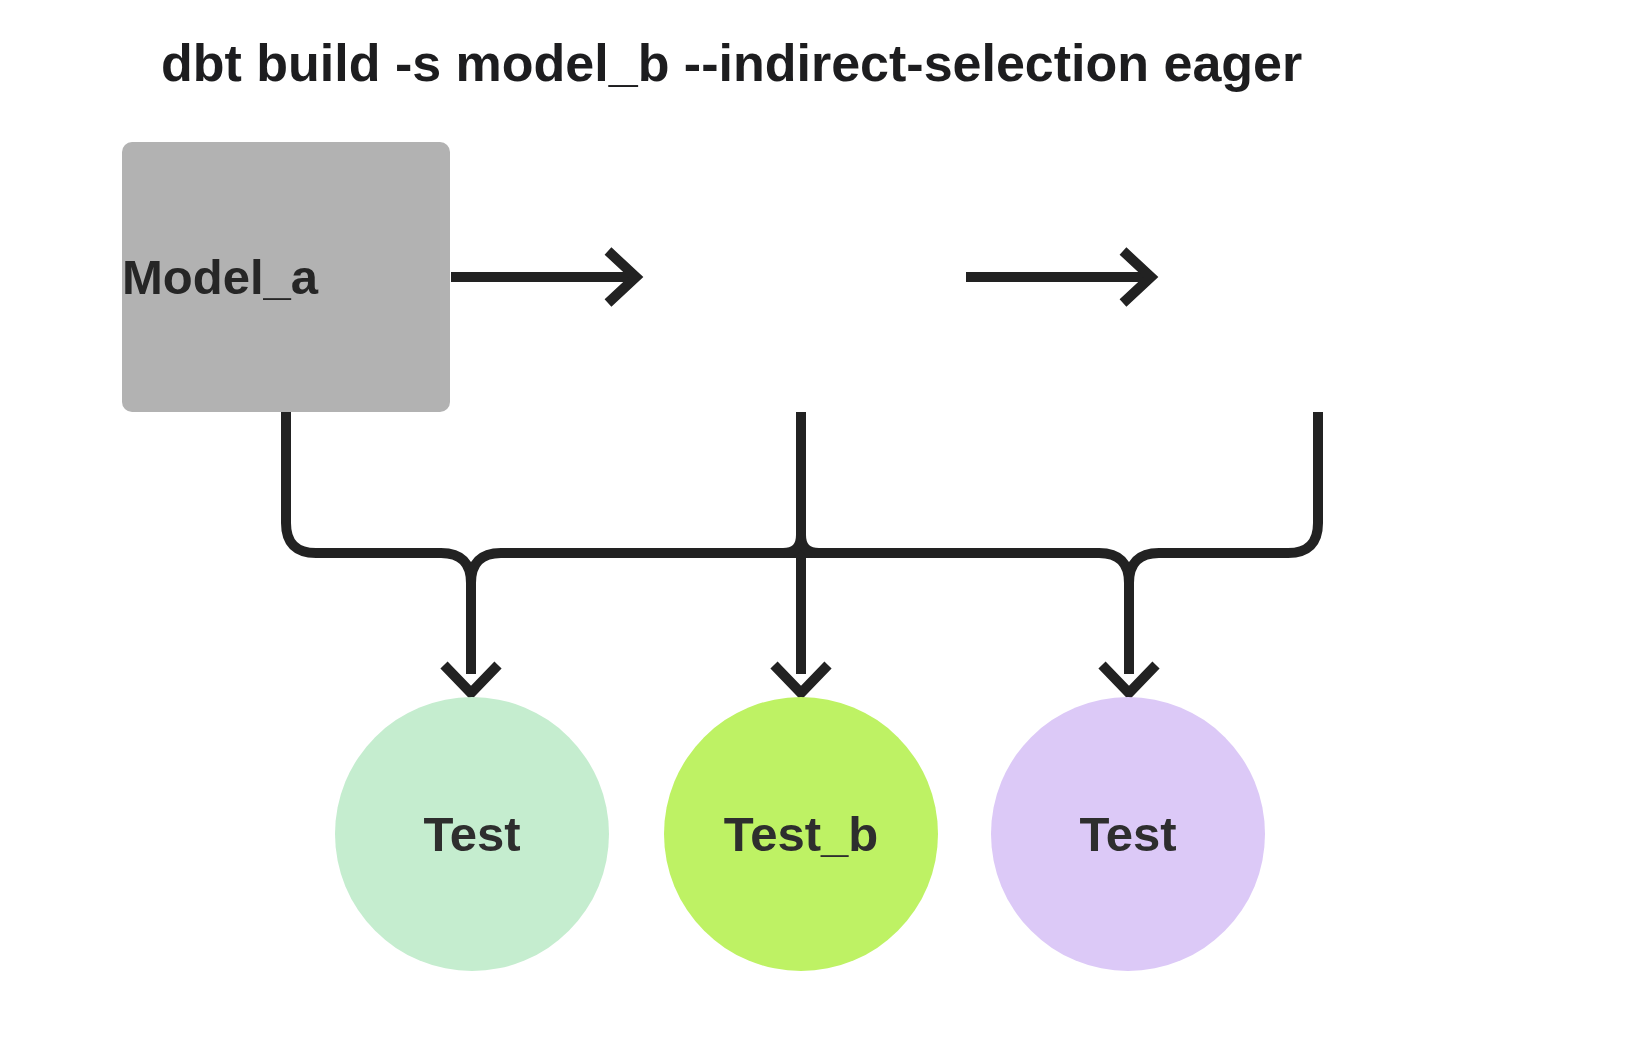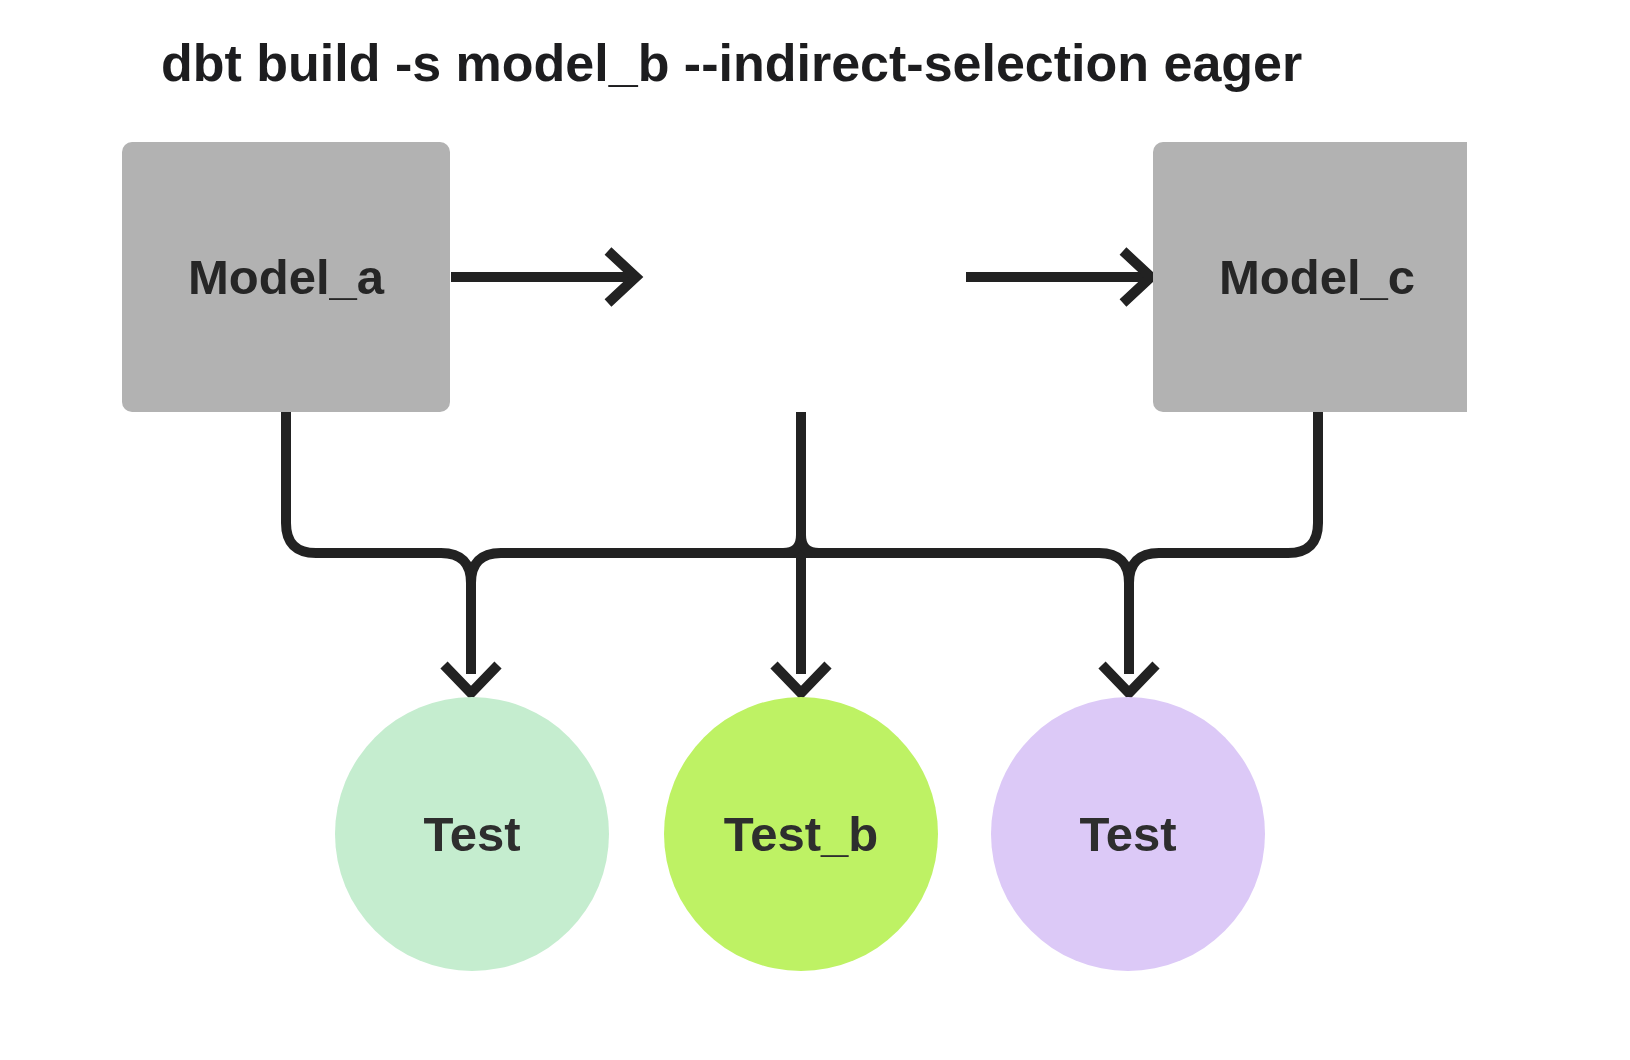--- a/index.html
+++ b/index.html
@@ -12,21 +12,21 @@
   }
   #edges-svg{position:absolute;left:0;top:0;width:1630px;height:1060px;}
   .title{
     position:absolute;left:161px;top:32px;
     font-size:52px;line-height:62px;font-weight:600;
     color:#1d1d1f;white-space:nowrap;
   }
   .model-box{
     position:absolute;top:142px;width:328px;height:270px;
     border-radius:10px;
-    display:flex;align-items:center;justify-content:center;
+    display:flex;align-items:center;
     font-size:49px;font-weight:600;white-space:nowrap;
   }
   .model-gray{background:#b2b2b2;color:#262626;}
   .model-blue{background:#4795f0;color:#ffffff;}
   #node-model-a{left:122px;}
   #node-model-b{left:638px;}
   #node-model-c{left:1153px;}
   .test-circle{
     position:absolute;top:697px;width:274px;height:274px;
     border-radius:50%;
@@ -69,23 +69,20 @@
       <path d="M774 665 L801 693 L828 665"></path>
       <path d="M1102 665 L1129 693 L1156 665"></path>
     </g>
   </svg>
 
   <div id="node-model-a" class="model-box model-gray">
     <span>Model_a</span>
   </div>
 
 
-  <div id="node-model-c" class="model-box model-gray">
-    <span>Model_c</span>
-  </div>
 
   <div id="node-test-ab" class="test-circle">
     <span>Test</span>
   </div>
 
   <div id="node-test-b" class="test-circle">
     <span>Test_b</span>
     <span></span>
   </div>
 

